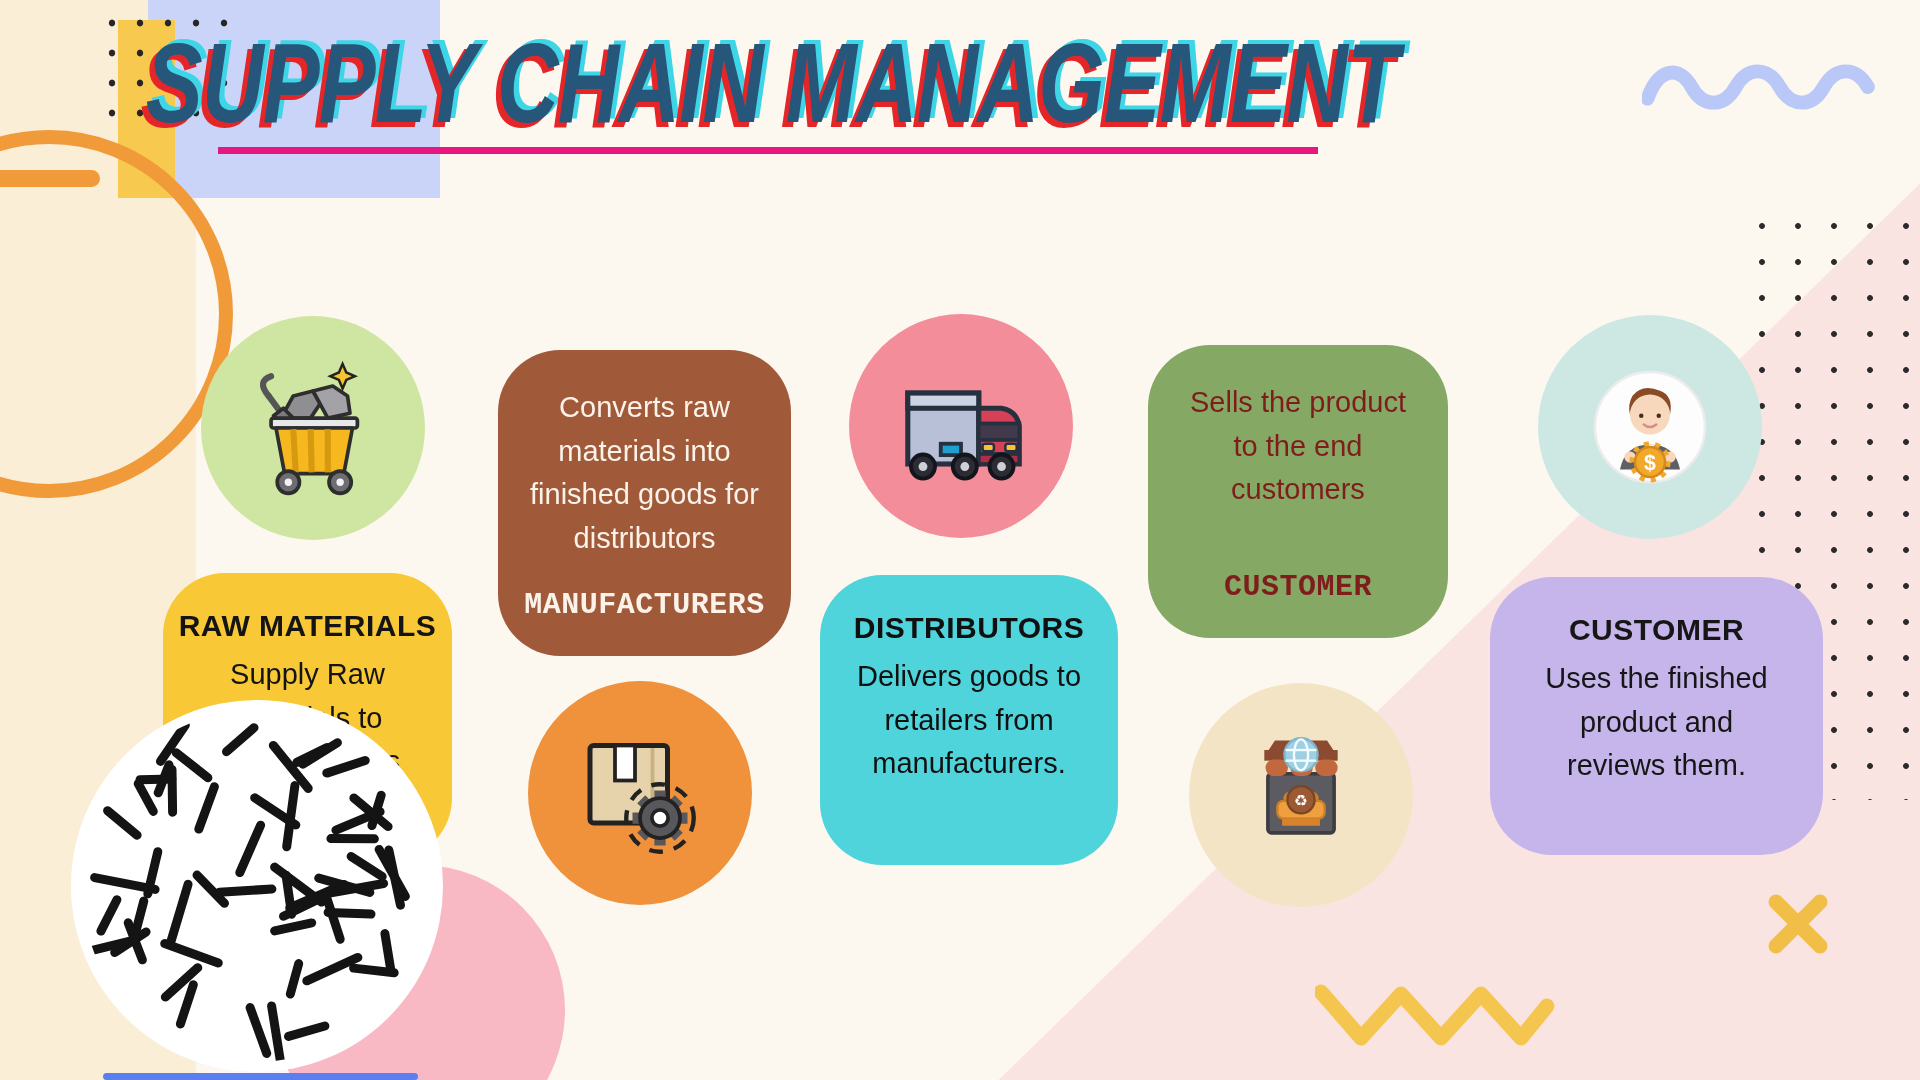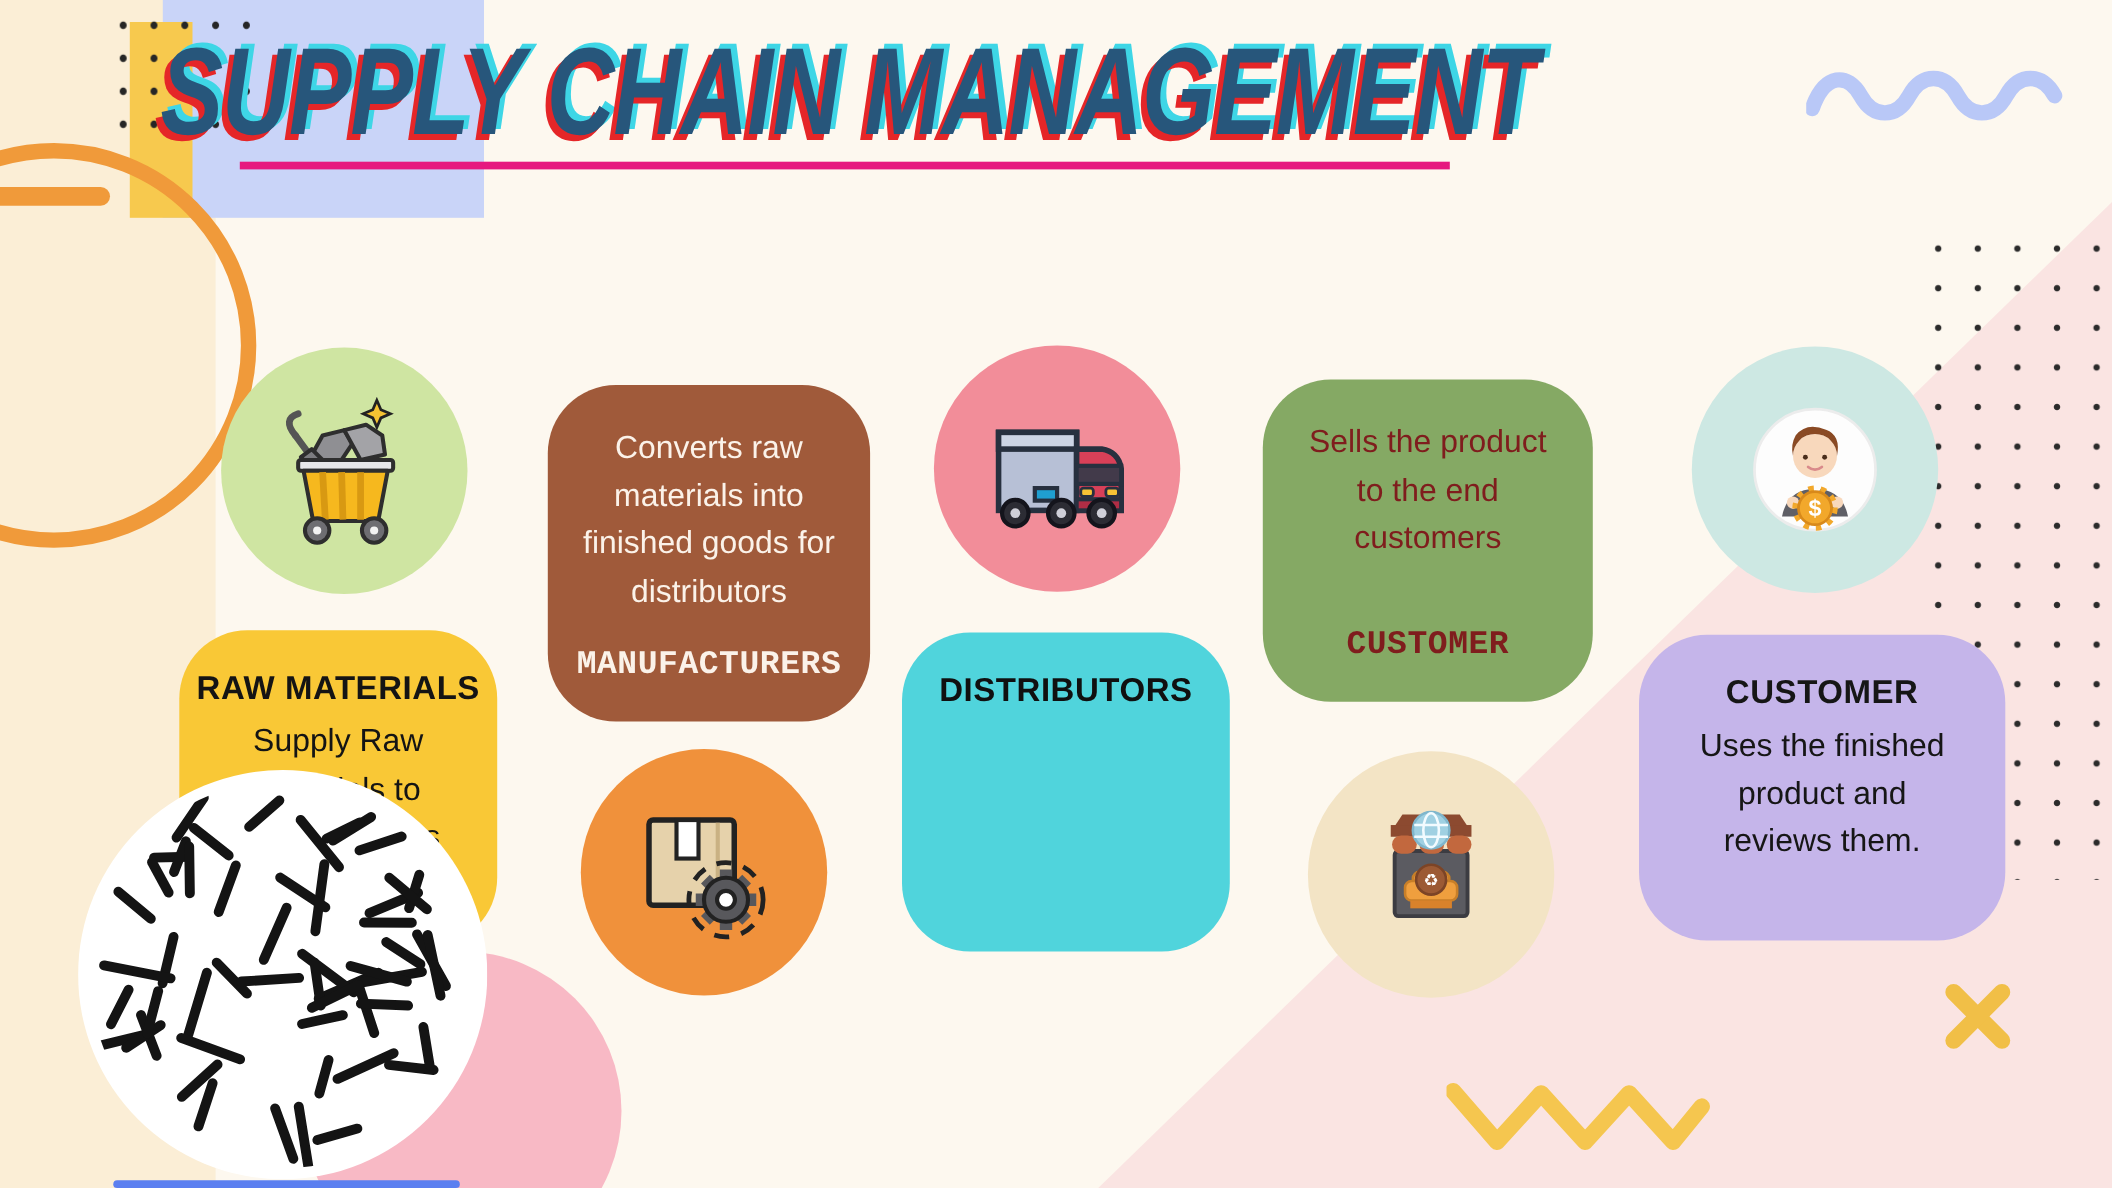--- a/index.html
+++ b/index.html
@@ -151,20 +151,23 @@
         <circle cx="30" cy="92" r="9.5" fill="#2c2c34" stroke="#14141c" stroke-width="3"></circle>
         <circle cx="30" cy="92" r="3.5" fill="#cfcfd8"></circle>
         <circle cx="63" cy="92" r="9.5" fill="#2c2c34" stroke="#14141c" stroke-width="3"></circle>
         <circle cx="63" cy="92" r="3.5" fill="#cfcfd8"></circle>
         <circle cx="92" cy="92" r="9.5" fill="#2c2c34" stroke="#14141c" stroke-width="3"></circle>
         <circle cx="92" cy="92" r="3.5" fill="#cfcfd8"></circle>
       </svg>
     </div>
     <div class="stage-box b3" style="background: rgb(80, 212, 220); color: rgb(16, 16, 16);">
       <h2 class="stage-heading">DISTRIBUTORS</h2>
+      <p class="stage-body">Delivers goods to
+retailers from
+manufacturers.</p>
     </div>
   </div>
 
   
   <div class="stage">
     <div class="stage-box b4 heading-bottom" style="background: rgb(133, 169, 100); color: #7f1d1d;">
       <p class="stage-body">Sells the product
 to the end
 customers</p>
       <h2 class="stage-heading">CUSTOMER</h2>

